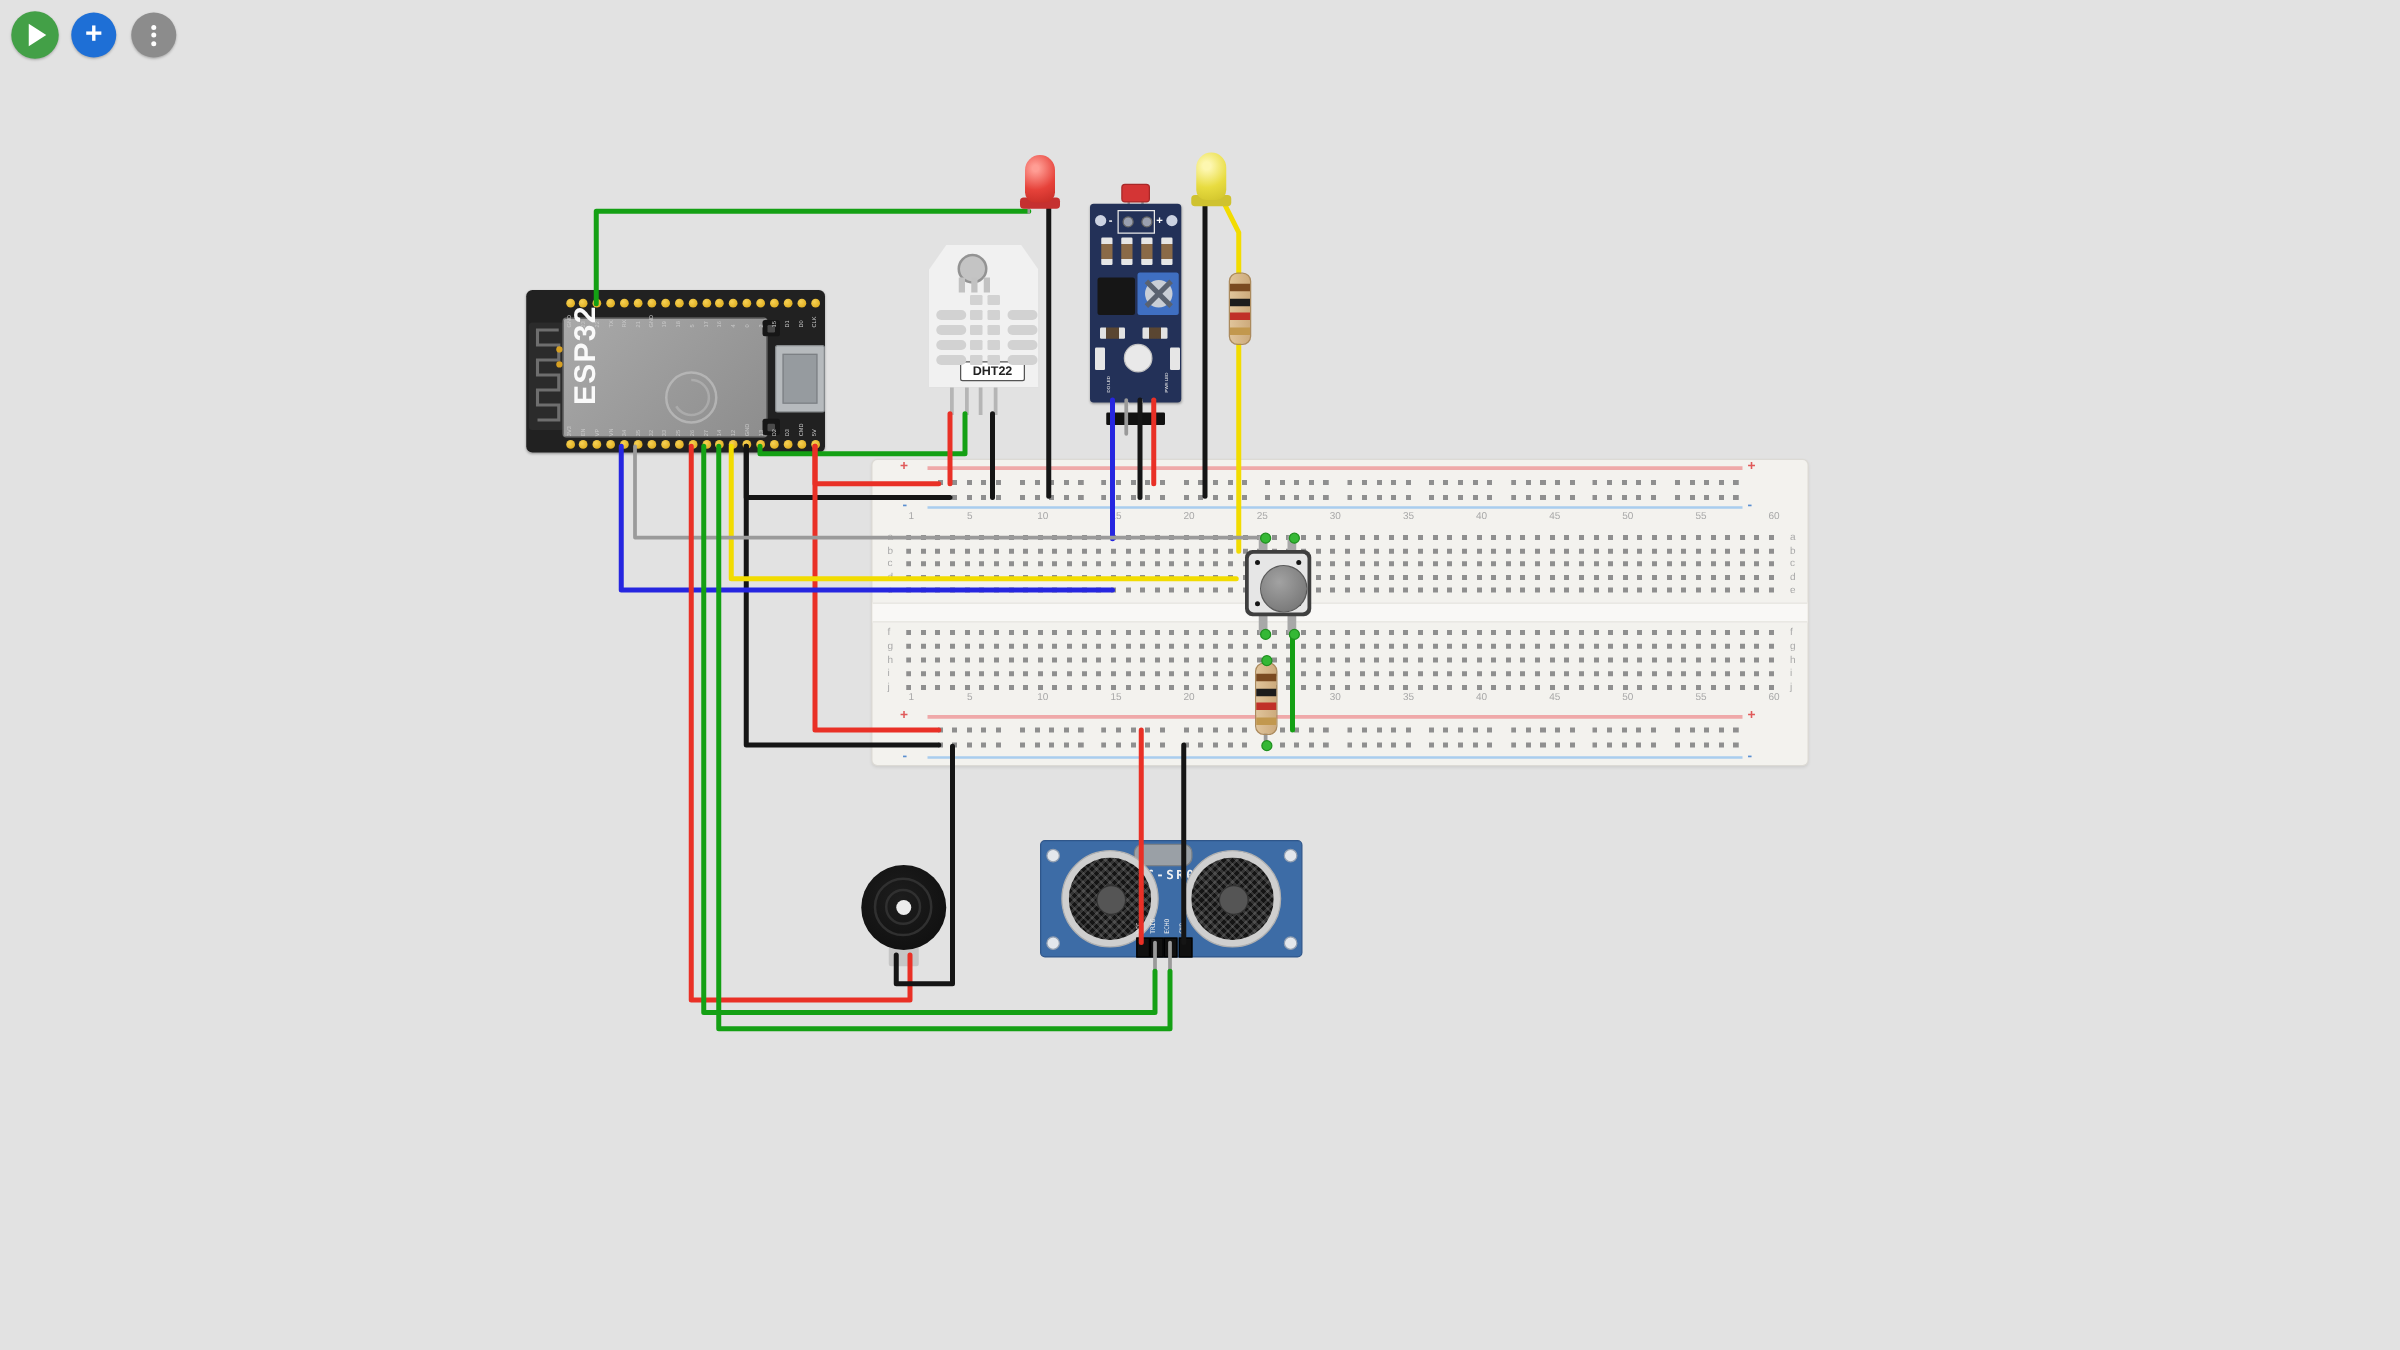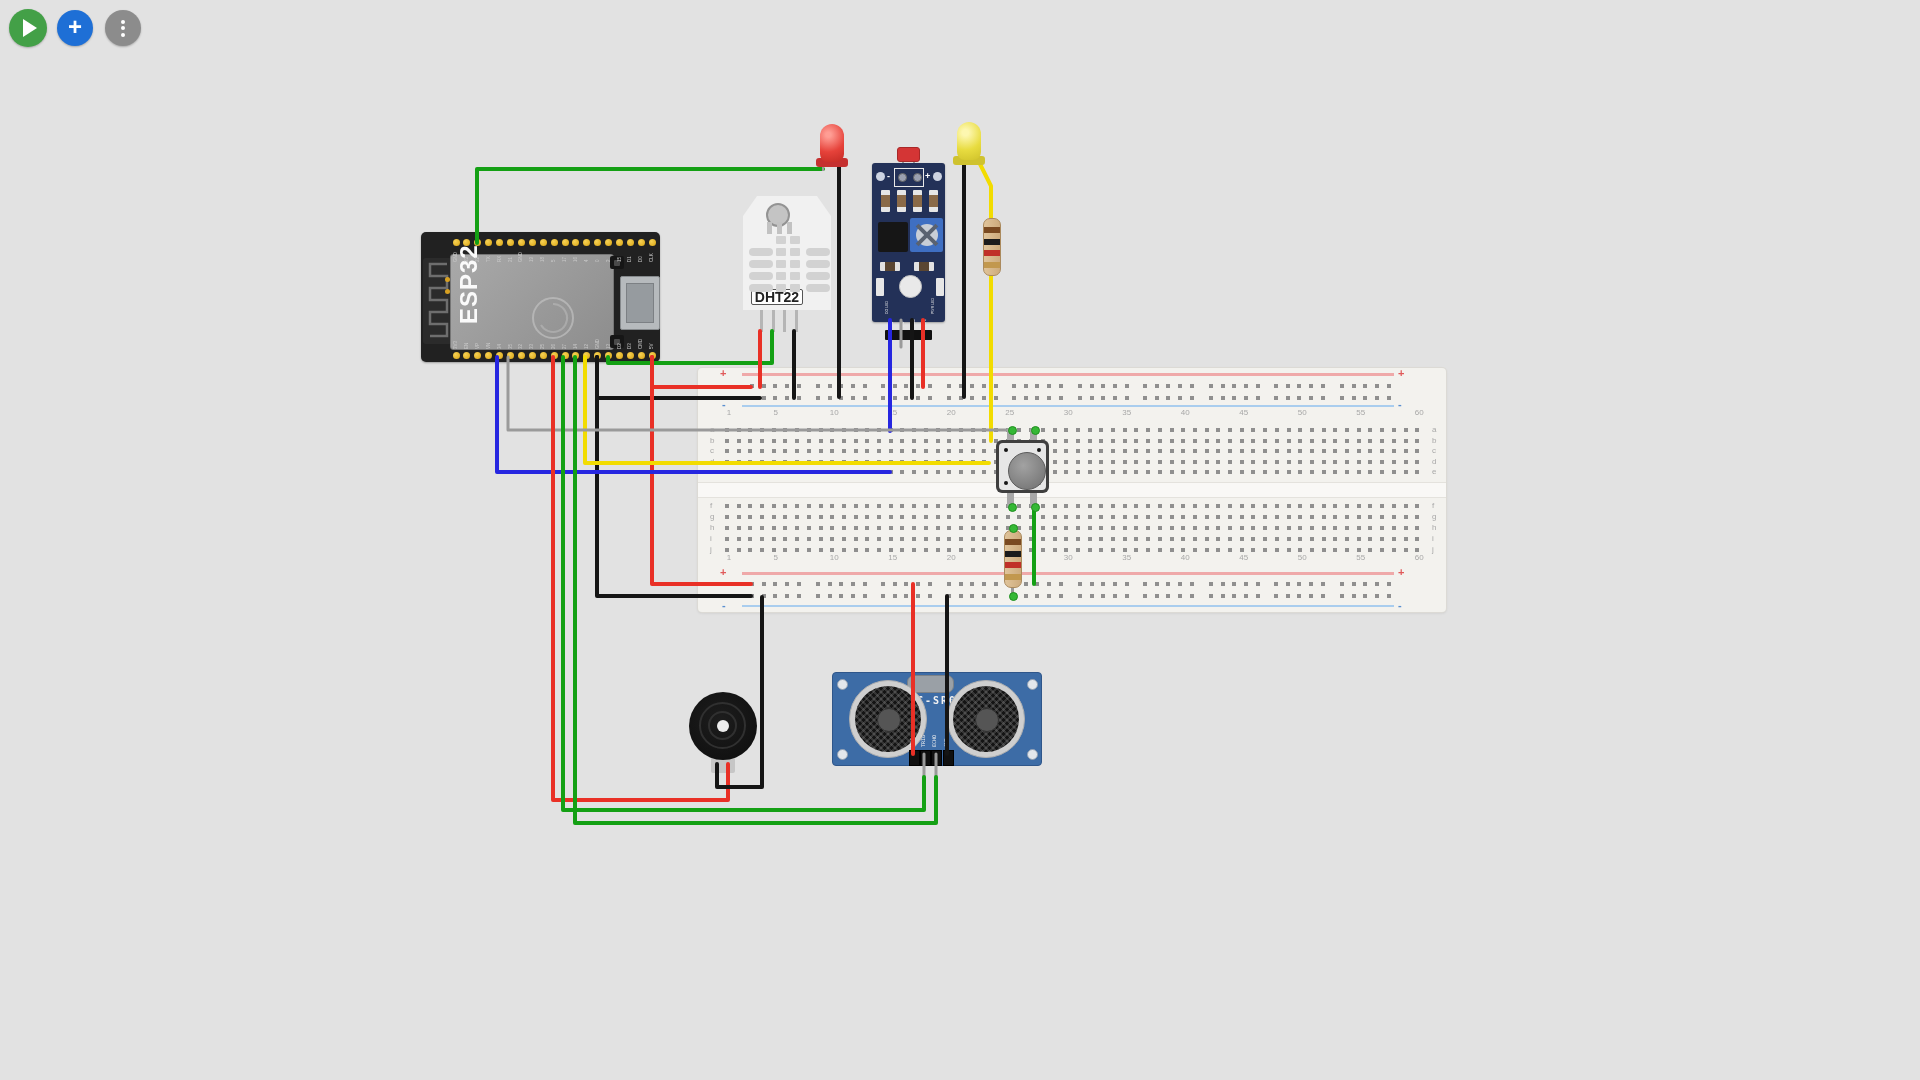--- a/index.html
+++ b/index.html
@@ -37,21 +37,21 @@
   .esp-btn div{position:absolute;left:4px;top:3.5px;width:6px;height:6px;background:#4a4a4a;border-radius:1px;}
   .esp-pin{position:absolute;width:7px;height:7px;border-radius:50%;background:radial-gradient(circle at 35% 35%,#f7d154,#d9a513);}
   .esp-pinlabel{position:absolute;color:#c9c9c9;font-size:4.5px;line-height:1;transform:rotate(-90deg);transform-origin:0 0;white-space:nowrap;}
   
   #dht22{left:743px;top:196px;width:88px;height:136px;z-index:2;}
   #dht22-body{position:absolute;left:0;top:0;width:88px;height:114px;background:#f1f1f1;clip-path:polygon(0 20px,14px 0,74px 0,88px 20px,88px 114px,0 114px);filter:drop-shadow(0 0 1px #9f9f9f);}
   #dht22-circle{position:absolute;left:23px;top:7px;width:20px;height:20px;border-radius:50%;background:#c4c4c4;border:2px solid #939393;}
   .dht-crown{position:absolute;width:5px;height:12px;background:#c2c2c2;top:26px;}
   .dht-slot{position:absolute;height:8px;background:#d2d2d2;border-radius:4px;}
   .dht-sq{position:absolute;width:10px;height:8px;background:#d2d2d2;border-radius:1px;}
-  #dht22-labelbox{position:absolute;left:8px;top:93px;width:50px;height:14px;background:#fff;border:1px solid #555;border-radius:2px;display:flex;align-items:center;justify-content:center;font-size:14px;font-weight:bold;color:#222;}
+  #dht22-labelbox{position:absolute;left:25px;top:93px;width:50px;height:14px;background:#fff;border:1px solid #555;border-radius:2px;display:flex;align-items:center;justify-content:center;font-size:10px;font-weight:bold;color:#222;}
   .dht-leg{position:absolute;top:114px;width:3px;height:22px;background:#b5b5b5;}
   
   #ldr{left:870px;top:145px;width:76px;height:180px;z-index:2;}
   #ldr-photocell{position:absolute;left:27px;top:2px;width:21px;height:13px;background:#d43535;border:1px solid #a82828;border-radius:3px;}
   .ldr-leg{position:absolute;top:15px;width:2px;height:12px;background:#9a9a9a;}
   #ldr-board{position:absolute;left:2px;top:18px;width:73px;height:159px;background:#233158;border-radius:3px;box-shadow:0 1px 2px rgba(0,0,0,.3);}
   .ldr-screw{position:absolute;width:9px;height:9px;border-radius:50%;background:#ccd3e2;}
   #ldr-pinbox{position:absolute;left:22px;top:5px;width:28px;height:17px;border:1px solid #e8e8e8;}
   .ldr-pincirc{position:absolute;width:7px;height:7px;border-radius:50%;background:#9aa0b0;border:1px solid #666;}
   .ldr-sign{position:absolute;color:#fff;font-size:9px;font-weight:bold;line-height:1;}

